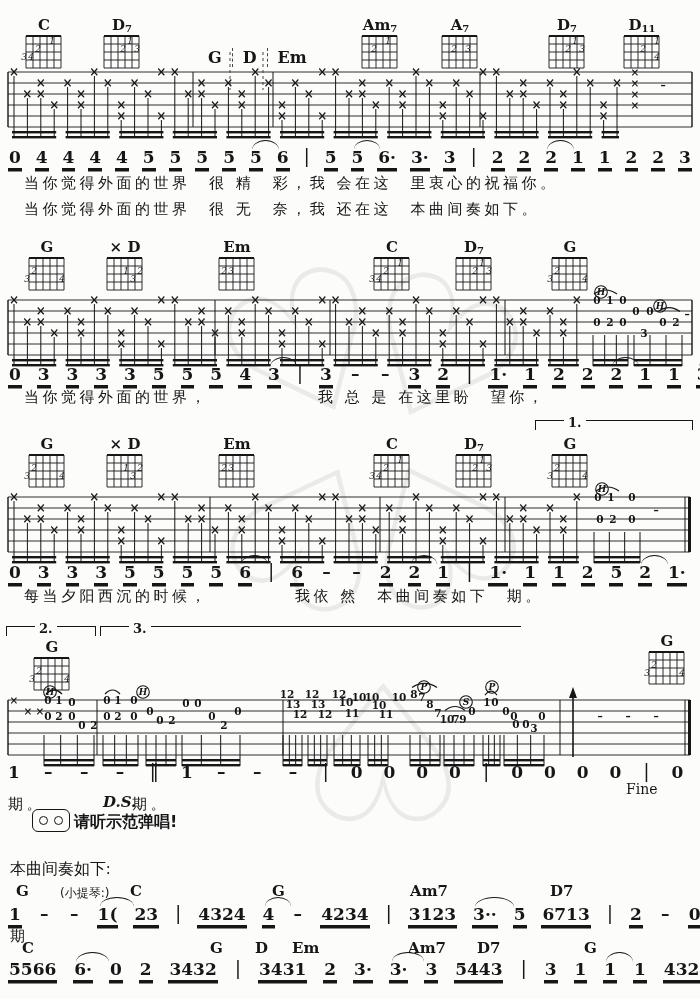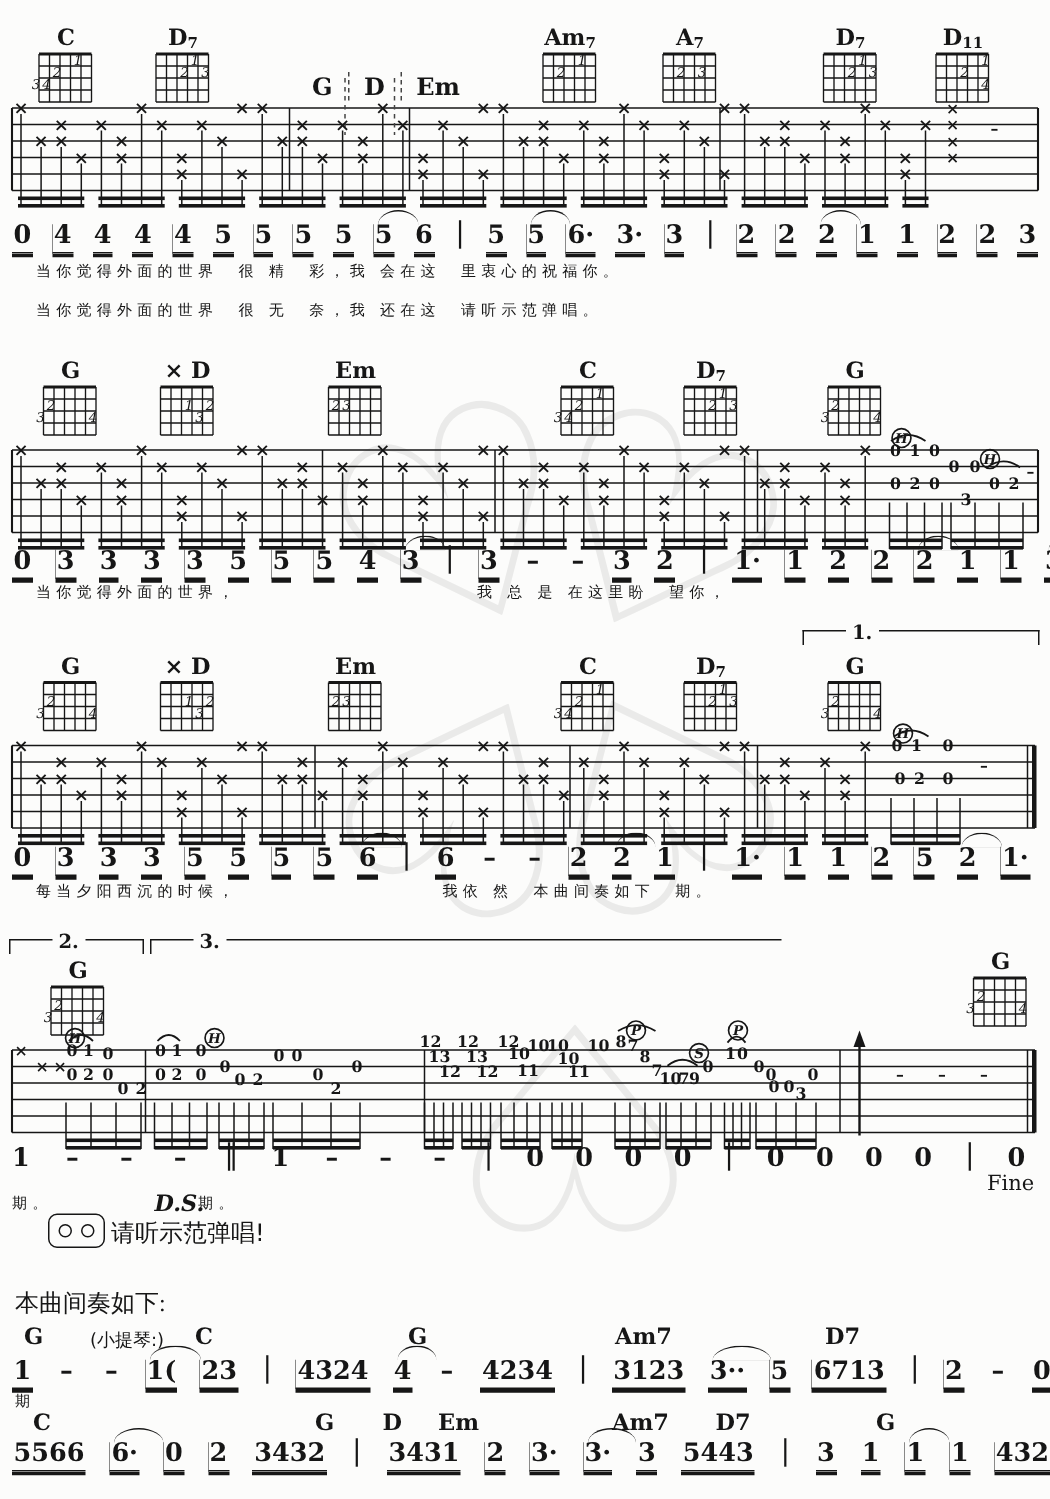--- a/index.html
+++ b/index.html
@@ -11,24 +11,24 @@
   
   .mel{position:absolute;white-space:nowrap;font-weight:bold;font-size:17px;z-index:2}
   .tok{display:inline-block;position:relative;text-align:center;line-height:20px}
   .tok.u{border-bottom:1px solid #161616;box-shadow:0 2.5px 0 #161616;padding:0 1px 1px 1px}
   .tok.dash{width:15px;font-weight:bold}
   .tok.bar{font-weight:normal;font-size:19px;padding:0 1px;transform:translateY(-1px)}
   .tok.arc::before{content:"";position:absolute;left:3px;right:-16px;top:-7px;height:9px;
      border-top:1.4px solid #161616;border-radius:50% 50% 0 0 / 100% 100% 0 0}
   
   .txt{position:absolute;white-space:pre;z-index:2}
-  .lyric{font-size:10px;letter-spacing:3.5px;font-family:"DejaVu Sans",sans-serif}
+  .lyric{font-size:15px;letter-spacing:3.5px;font-family:"DejaVu Sans",sans-serif}
   .ds{font-style:italic;font-weight:bold;font-size:15px}
   .fine{font-size:14px;font-family:"DejaVu Serif",serif}
-  .listen{font-size:16px;font-weight:normal;font-family:"DejaVu Sans",sans-serif}
+  .listen{font-size:16px;font-weight:bold;font-family:"DejaVu Sans",sans-serif}
   .iltitle{font-size:16px;font-family:Liberation Serif, serif}
   .clab{font-size:15px;font-weight:bold;font-family:"DejaVu Serif",serif}
   .clab-sm{font-size:12px;font-family:"DejaVu Sans",sans-serif}
   
   .chord{position:absolute;z-index:2;text-align:center}
   .chord .lab{font-weight:bold;font-size:15px;font-family:"DejaVu Serif",serif;height:15px;line-height:15px}
   .chord .lab .sub{font-size:10px;position:relative;top:2px}
   
   .volta{position:absolute;border-top:1.5px solid #161616;border-left:1.5px solid #161616;height:9px;z-index:2}
   .volta.r{border-right:1.5px solid #161616}
@@ -1012,29 +1012,29 @@
       <line x1="573" y1="16" x2="573" y2="79" stroke="#161616" stroke-width="1.6"></line>
       <polygon points="573,9 569,20 577,20" fill="#161616"></polygon>
     </svg>
     <div class="mel" style="left: 8px; top: 146px; word-spacing: 7px;"><span class="tok u">0</span> <span class="tok u">4</span> <span class="tok u">4</span> <span class="tok u">4</span> <span class="tok u">4</span> <span class="tok u">5</span> <span class="tok u">5</span> <span class="tok u">5</span> <span class="tok u">5</span> <span class="tok u arc">5</span> <span class="tok u">6</span> <span class="tok bar">|</span> <span class="tok u">5</span> <span class="tok u arc">5</span> <span class="tok u">6·</span> <span class="tok u">3·</span> <span class="tok u">3</span> <span class="tok bar">|</span> <span class="tok u">2</span> <span class="tok u">2</span> <span class="tok u arc">2</span> <span class="tok u">1</span> <span class="tok u">1</span> <span class="tok u">2</span> <span class="tok u">2</span> <span class="tok u">3</span>         </div>
     <div class="mel" style="left: 8px; top: 363px; word-spacing: 9px;"><span class="tok u">0</span> <span class="tok u">3</span> <span class="tok u">3</span> <span class="tok u">3</span> <span class="tok u">3</span> <span class="tok u">5</span> <span class="tok u">5</span> <span class="tok u">5</span> <span class="tok u">4</span> <span class="tok u arc">3</span> <span class="tok bar">|</span> <span class="tok u">3</span> <span class="tok dash">–</span> <span class="tok dash">–</span> <span class="tok u">3</span> <span class="tok u">2</span> <span class="tok bar">|</span> <span class="tok u">1·</span> <span class="tok u">1</span> <span class="tok u">2</span> <span class="tok u">2</span> <span class="tok u arc">2</span> <span class="tok u">1</span> <span class="tok u">1</span> <span class="tok u arc">3</span>      </div>
     <div class="mel" style="left: 8px; top: 561px; word-spacing: 9px;"><span class="tok u">0</span> <span class="tok u">3</span> <span class="tok u">3</span> <span class="tok u">3</span> <span class="tok u">5</span> <span class="tok u">5</span> <span class="tok u">5</span> <span class="tok u">5</span> <span class="tok u arc">6</span> <span class="tok bar">|</span> <span class="tok u">6</span> <span class="tok dash">–</span> <span class="tok dash">–</span> <span class="tok u">2</span> <span class="tok u arc">2</span> <span class="tok u">1</span> <span class="tok bar">|</span> <span class="tok u">1·</span> <span class="tok u">1</span> <span class="tok u">1</span> <span class="tok u">2</span> <span class="tok u">5</span> <span class="tok u arc">2</span> <span class="tok u">1·</span>         </div>
     <div class="mel" style="left: 8px; top: 761px; word-spacing: 15px;"><span class="tok">1</span> <span class="tok dash">–</span> <span class="tok dash">–</span> <span class="tok dash">–</span> <span class="tok bar">‖</span> <span class="tok">1</span> <span class="tok dash">–</span> <span class="tok dash">–</span> <span class="tok dash">–</span> <span class="tok bar">|</span> <span class="tok">0</span> <span class="tok">0</span> <span class="tok">0</span> <span class="tok">0</span> <span class="tok bar">|</span> <span class="tok">0</span> <span class="tok">0</span> <span class="tok">0</span> <span class="tok">0</span> <span class="tok bar">|</span> <span class="tok">0</span>     </div>
     <div class="mel" style="left: 8px; top: 903px; word-spacing: 9px;"><span class="tok u">1</span> <span class="tok dash">–</span> <span class="tok dash">–</span> <span class="tok u arc">1(</span> <span class="tok u">23</span> <span class="tok bar">|</span> <span class="tok u">4324</span> <span class="tok u arc">4</span> <span class="tok dash">–</span> <span class="tok u">4234</span> <span class="tok bar">|</span> <span class="tok u">3123</span> <span class="tok u arc">3··</span> <span class="tok u">5</span> <span class="tok u">6713</span> <span class="tok bar">|</span> <span class="tok u">2</span> <span class="tok dash">–</span> <span class="tok u">0154</span>         </div>
     <div class="mel" style="left: 8px; top: 958px; word-spacing: 10px;"><span class="tok u">5566</span> <span class="tok u arc">6·</span> <span class="tok u">0</span> <span class="tok u">2</span> <span class="tok u">3432</span> <span class="tok bar">|</span> <span class="tok u">3431</span> <span class="tok u">2</span> <span class="tok u">3·</span> <span class="tok u arc">3·</span> <span class="tok u">3</span> <span class="tok u">5443</span> <span class="tok bar">|</span> <span class="tok u">3</span> <span class="tok u">1</span> <span class="tok u arc">1</span> <span class="tok u">1</span> <span class="tok u">4324</span>        </div>
     <div class="txt lyric" style="left: 24px; top: 174px;">当你觉得外面的世界　很 精　彩，我 会在这　里衷心的祝福你。</div>
-    <div class="txt lyric" style="left: 24px; top: 200px;">当你觉得外面的世界　很 无　奈，我 还在这　请听示范弹唱。</div>
+    <div class="txt lyric" style="left: 24px; top: 200px;">当你觉得外面的世界　很 无　奈，我 还在这　本曲间奏如下。</div>
     <div class="txt lyric" style="left: 24px; top: 388px;">当你觉得外面的世界，</div>
     <div class="txt lyric" style="left: 318px; top: 388px;">我 总 是 在这里盼　望你，</div>
     <div class="txt lyric" style="left: 24px; top: 587px;">每当夕阳西沉的时候，</div>
     <div class="txt lyric" style="left: 295px; top: 587px;">我依 然　本曲间奏如下　期。</div>
     <div class="txt lyric" style="left: 8px; top: 795px;">期。</div>
     <div class="txt ds" style="left: 103px; top: 793px;">D.S.</div>
     <div class="txt lyric" style="left: 132px; top: 795px;">期。</div>
-    <div class="txt fine" style="left: 658px; top: 781px;">Fine</div>
+    <div class="txt fine" style="left: 626px; top: 781px;">Fine</div>
     <div class="txt listen" style="left: 74px; top: 812px;">请听示范弹唱!</div>
     <div class="txt iltitle" style="left: 10px; top: 859px;">本曲间奏如下:</div>
     <div class="txt lyric" style="left: 10px; top: 927px;">期</div>
     <div class="txt clab" style="left: 16px; top: 882px;">G</div>
     <div class="txt clab-sm" style="left: 60px; top: 885px;">(小提琴:)</div>
     <div class="txt clab" style="left: 130px; top: 882px;">C</div>
     <div class="txt clab" style="left: 272px; top: 882px;">G</div>
     <div class="txt clab" style="left: 410px; top: 882px;">Am7</div>
     <div class="txt clab" style="left: 550px; top: 882px;">D7</div>
     <div class="txt clab" style="left: 22px; top: 939px;">C</div>

